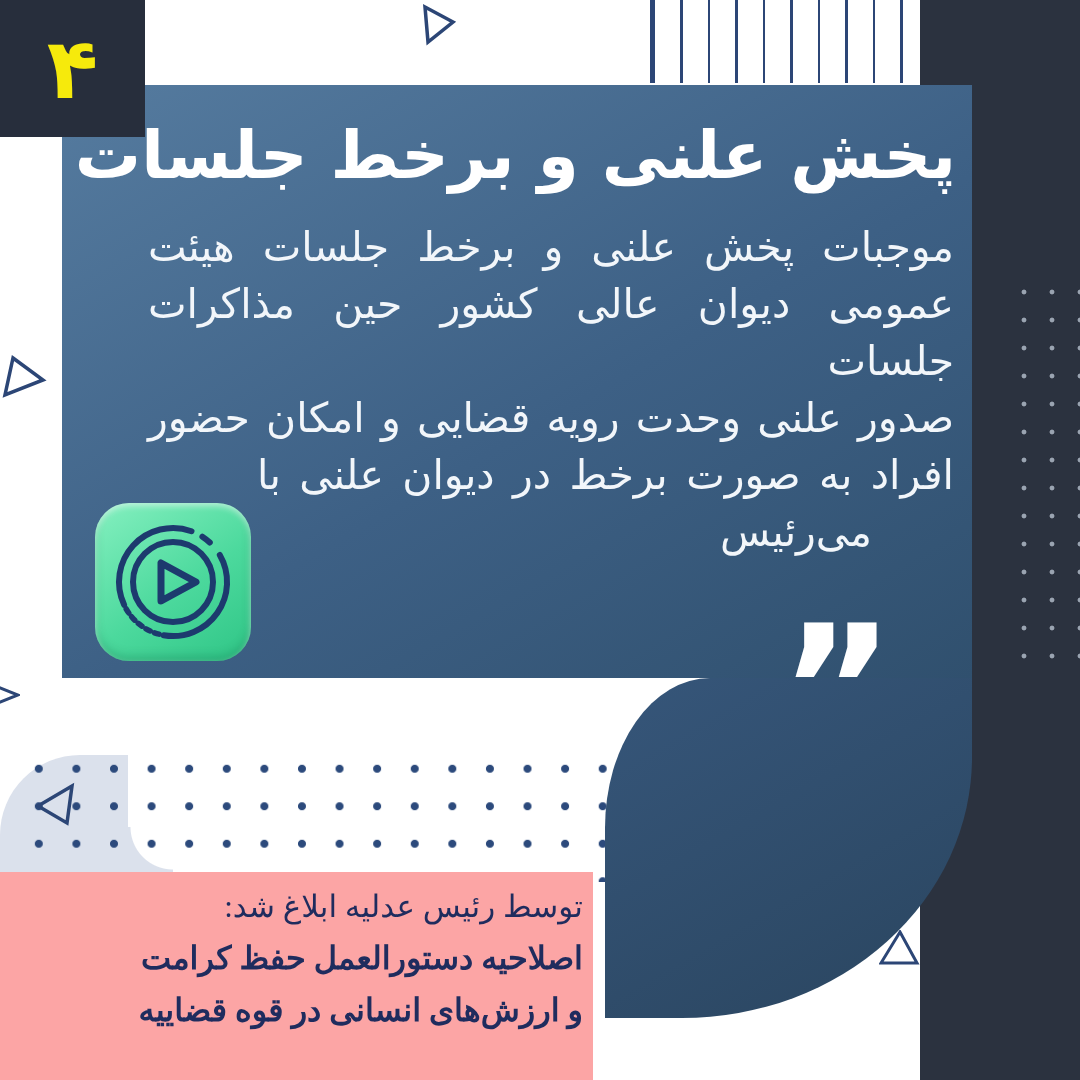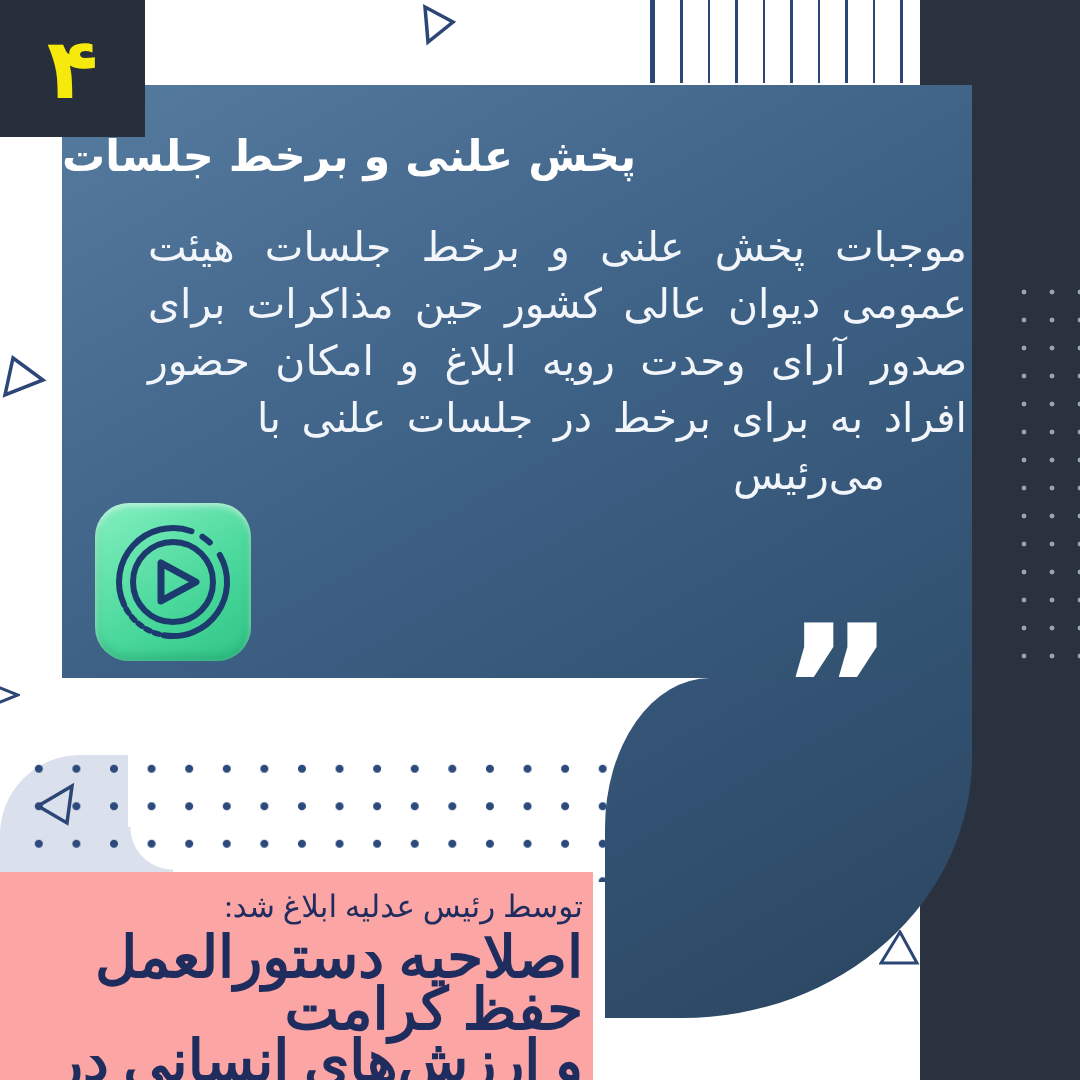--- a/index.html
+++ b/index.html
@@ -32,24 +32,24 @@
     position:absolute;left:62px;top:85px;width:910px;height:593px;z-index:3;
     background:linear-gradient(150deg,#557b9f 0%,#3d6085 55%,#30506e 100%);
   }
   .card-lower{
     position:absolute;left:605px;top:678px;width:367px;height:340px;z-index:3;
     border-top-left-radius:105px 150px;
     border-bottom-right-radius:290px 261px;
     background:linear-gradient(150deg,#36567a 0%,#2a455f 100%);
   }
   .card-title{
-    margin:24px 16px 0 0;color:#ffffff;direction:rtl;text-align:left;
-    font-size:43px;font-weight:bold;line-height:94px;letter-spacing:-1px;
+    margin:24px 16px 0 0;color:#ffffff;direction:rtl;text-align:right;
+    font-size:66px;font-weight:bold;line-height:94px;letter-spacing:-1px;
   }
-  .card-body{margin:16px 5px 0 0;direction:rtl;}
+  .card-body{margin:16px 18px 0 0;direction:rtl;}
   .body-line{
     color:#f2f6fa;font-size:41px;line-height:57px;
     text-align:justify;text-align-last:justify;
     padding-left:86px;
   }
   .body-line.inset{padding-left:195px;}
   .body-line.last{text-align-last:right;padding-right:82px;}
   
   .quote{
     position:absolute;left:752px;top:610px;width:170px;height:160px;z-index:4;
@@ -69,21 +69,21 @@
     background-image:radial-gradient(circle,#2c4a7c 3.6px,transparent 4.4px);
     background-size:37.6px 37.5px;background-position:14px 14px;
   }
   
   .tab{position:absolute;left:0;top:755px;width:128px;height:118px;background:#dbe1ec;border-top-left-radius:80px;z-index:0;}
   .fillet{position:absolute;left:128px;top:827px;width:45px;height:45px;z-index:0;
     background:radial-gradient(circle at 100% 0%,#ffffff 0 42px,#dbe1ec 43px);}
   .band{position:absolute;left:0;top:872px;width:593px;height:208px;background:#fca5a5;z-index:2;font-family:Liberation Serif, serif;}
   .band-inner{padding:16px 10px 0 0;direction:rtl;text-align:right;color:#1f2c5e;}
   .kicker{font-size:31px;margin-bottom:7px;font-weight:500;}
-  .headline{font-size:58px;font-weight:bold;line-height:52px;letter-spacing:-1px;text-align:right;}
+  .headline{font-size:32px;font-weight:bold;line-height:52px;letter-spacing:-1px;text-align:right;}
   
   .tri{position:absolute;z-index:4;}
   svg polygon,svg path,svg circle{vector-effect:non-scaling-stroke;}
 </style>
 </head>
 <body>
 
 <div id="canvas">
 
   <div class="side-panel">
@@ -107,23 +107,23 @@
   <div class="tri" style="left:-14px;top:681px;">
     <svg width="34" height="28" viewBox="0 0 34 28" fill="none">
       <polygon points="2,2 32,14 2,26" stroke="#2c4676" stroke-width="3" fill="none"></polygon>
     </svg>
   </div>
 
   <div class="card-upper">
     <div class="card-title">پخش علنی و برخط جلسات</div>
     <div class="card-body">
       <div class="body-line">موجبات پخش علنی و برخط جلسات هیئت</div>
-      <div class="body-line">عمومی دیوان عالی کشور حین مذاکرات برای</div>
-      <div class="body-line">صدور آرای وحدت رویه ابلاغ و امکان حضور</div>
-      <div class="body-line inset">افراد به برای برخط در جلسات علنی با</div>
+      <div class="body-line">عمومی دیوان عالی کشور حین مذاکرات جلسات</div>
+      <div class="body-line">صدور علنی وحدت رویه قضایی و امکان حضور</div>
+      <div class="body-line inset">افراد به صورت برخط در دیوان علنی با</div>
       <div class="body-line last">می‌رئیس</div>
     </div>
   </div>
 
   <div class="card-lower"></div>
 
   <div class="quote">”</div>
 
   <div class="number-badge">
     <span>۴</span>

